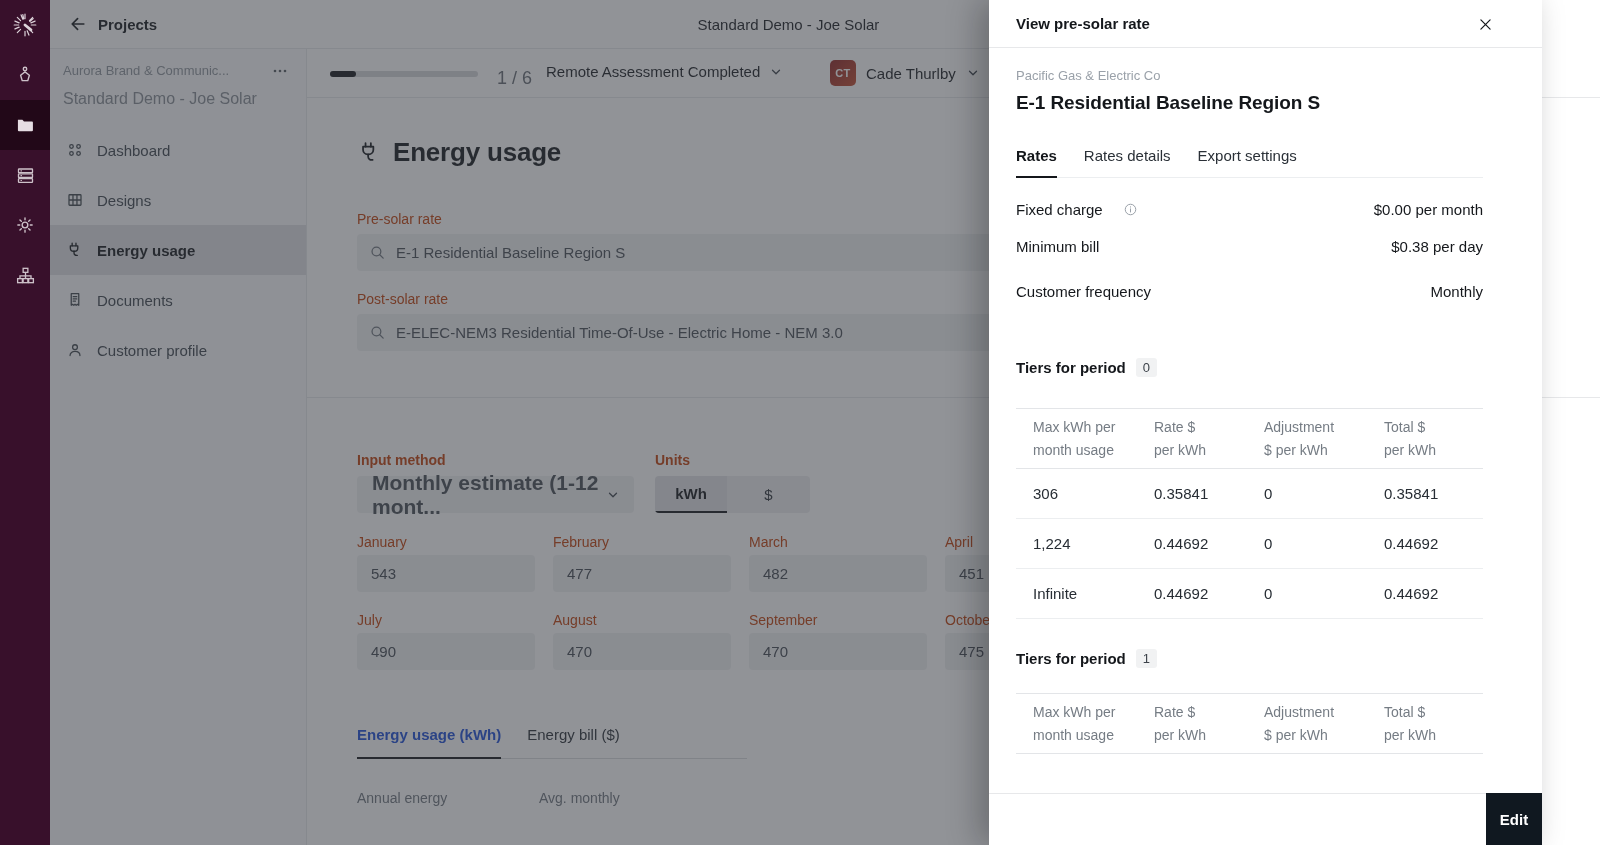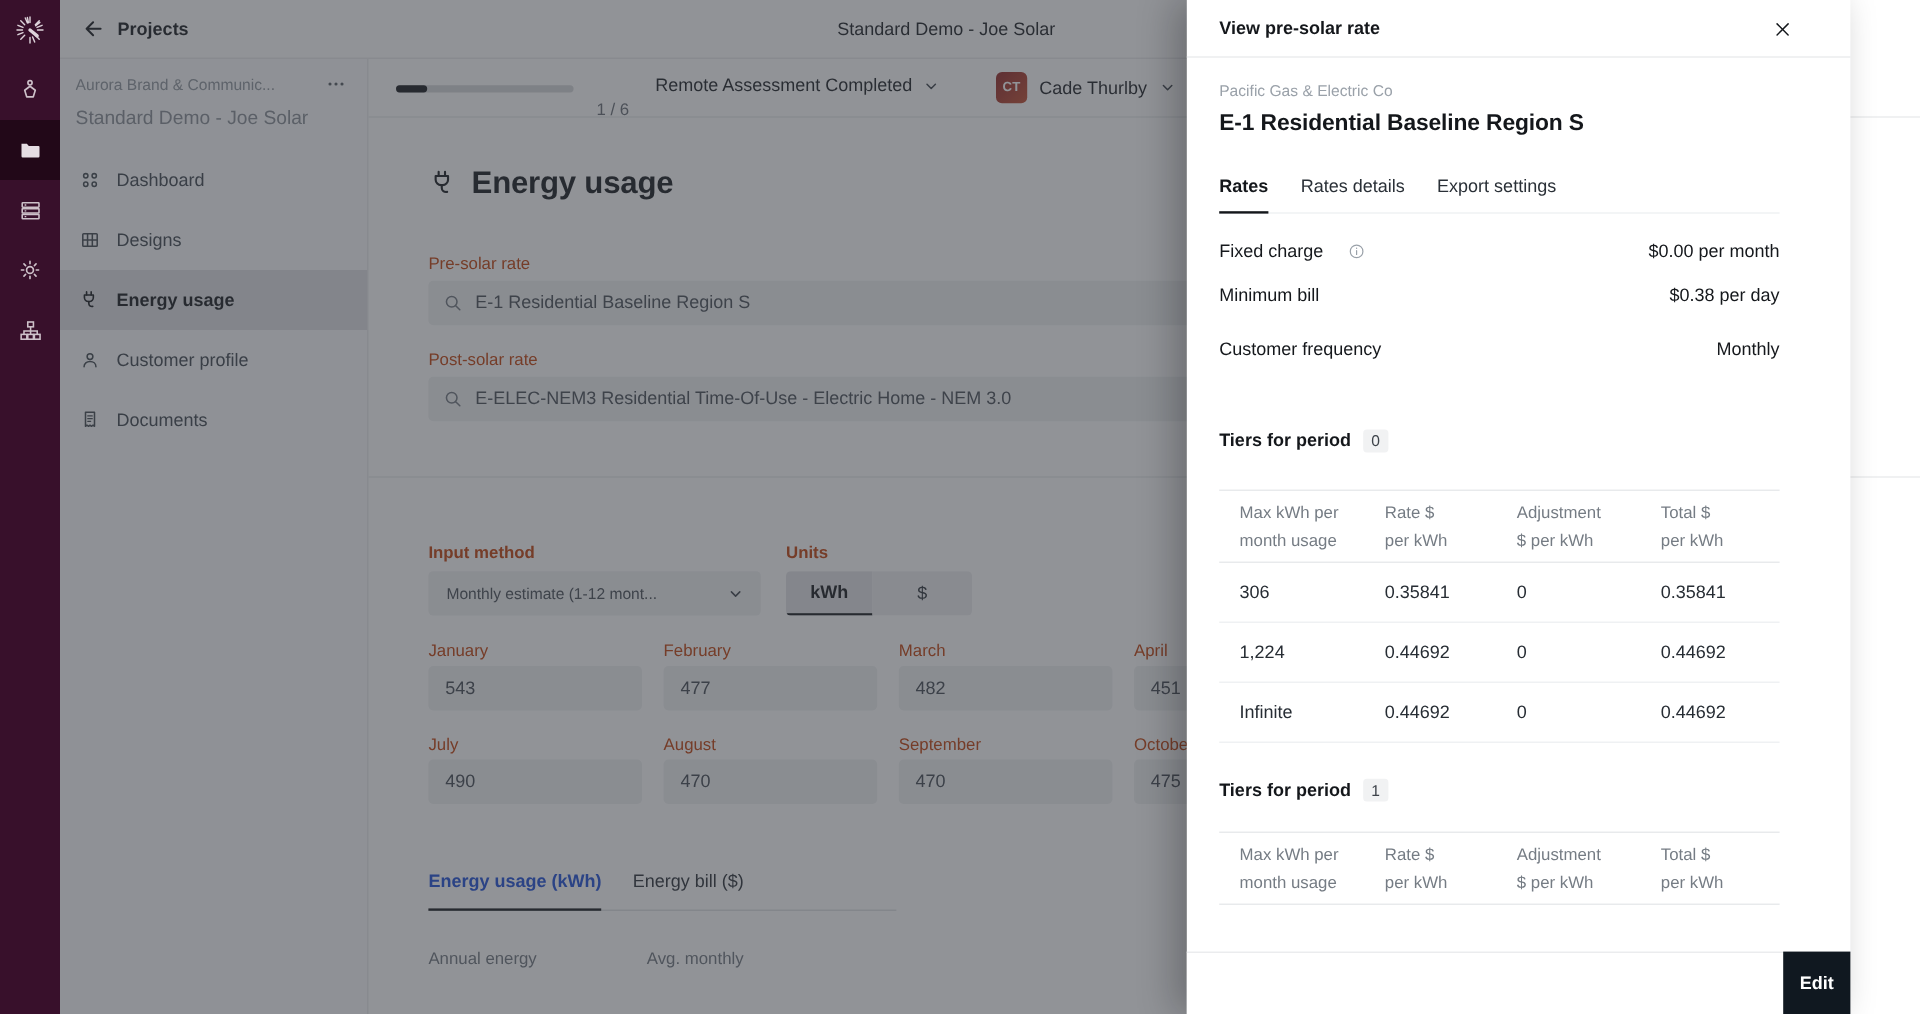--- a/index.html
+++ b/index.html
@@ -33,21 +33,21 @@
     color:#3e454e; cursor:pointer; }
   .nav-item svg { color:#41484f; flex:none; }
   .nav-item.active { background:#dfe1e4; font-weight:700; color:#15181c; }
   .nav-item.active svg { color:#15181c; }
 
   
   .toolbar { position:absolute; left:307px; top:49px; width:1293px; height:49px; background:#fff;
     border-bottom:1px solid #e7e8ea; z-index:3; }
   .progress-track { position:absolute; left:23px; top:22px; width:148px; height:6px; border-radius:3px; background:#d6d7d9; }
   .progress-fill { width:26px; height:6px; border-radius:3px; background:#15181c; }
-  .progress-label { position:absolute; left:190px; top:34px; font-size:14px; color:#666c74; }
+  .progress-label { position:absolute; left:190px; top:19px; font-size:18px; color:#666c74; }
   .status-dd { position:absolute; left:239px; top:14px; display:flex; align-items:center; gap:9px; cursor:pointer; }
   .status-dd .txt { font-size:15px; color:#1a1d22; }
   .user-dd { position:absolute; left:523px; top:11px; display:flex; align-items:center; gap:10px; cursor:pointer; }
   .avatar { width:26px; height:26px; border-radius:5px; background:linear-gradient(135deg,#8e2424,#c14b2e);
     color:#fff; font-size:11px; font-weight:700; display:flex; align-items:center; justify-content:center; letter-spacing:.3px; }
   .user-dd .txt { font-size:15px; color:#1a1d22; }
   .chev { color:#3c434b; }
 
   
   .content { position:absolute; left:307px; top:98px; width:1293px; height:747px; background:#fff;
@@ -59,21 +59,21 @@
   .search-box { margin-top:7px; width:745px; height:37px; background:#f0f1f2; border-radius:4px;
     display:flex; align-items:center; padding-left:12px; gap:10px; cursor:text; }
   .search-box .val { font-size:15px; color:#474e56; }
   .search-icon { color:#6f767e; display:flex; }
   .lab-post { margin-top:20px; }
   .content-divider { margin:46px 0 0 -50px; width:1293px; border:none; border-top:1px solid #e7e8ea; }
   .io-row { display:flex; margin-top:54px; }
   .io-col .field-label { margin-bottom:8px;font-weight:bold; }
   .dropdown { width:277px; height:37px; background:#f0f1f2; border-radius:4px; display:flex; align-items:center;
     justify-content:space-between; padding:0 14px 0 15px; cursor:pointer; }
-  .dropdown .val { font-size:13px; color:#474e56; }
+  .dropdown .val { font-size:21px; color:#474e56;font-weight:bold; }
   .units-col { margin-left:21px; }
   .toggle { display:flex; height:37px; border-radius:4px; overflow:hidden; }
   .toggle .opt { display:flex; align-items:center; justify-content:center; font-size:15px; cursor:pointer; }
   .toggle .opt.kwh { width:72px; background:#e2e3e6; font-weight:700; color:#15181c; border-bottom:2px solid #15181c; }
   .toggle .opt.usd { width:83px; background:#ededef; color:#2c3239; }
   .months { display:grid; grid-template-columns:repeat(4,178px); column-gap:18px; row-gap:0; margin-top:21px; width:790px; }
   .month .field-label { margin-bottom:5px; }
   .month { margin-bottom:20px; }
   .month input { width:178px; height:37px; background:#f0f1f2; border:none; border-radius:4px; outline:none;
     font-size:15px; color:#434a52; padding-left:14px; font-family:"Liberation Sans",sans-serif; }
@@ -215,31 +215,31 @@
       <div class="nav-item active">
         <svg width="18" height="18" viewBox="0 0 24 24" fill="none" stroke="currentColor" stroke-width="1.8">
           <path d="M8.2 3v3.4M13.3 3v3.4" stroke-linecap="round"></path>
           <path d="M5.8 6.4h9.9v2.9a4.4 4.4 0 0 1-4.4 4.4h-1.1a4.4 4.4 0 0 1-4.4-4.4V6.4z" stroke-linejoin="round"></path>
           <path d="M10.7 13.7v2.2c0 2.3 1.8 3.6 4.3 3.2" stroke-linecap="round"></path>
         </svg>
         <span>Energy usage</span>
       </div>
       <div class="nav-item">
         <svg width="18" height="18" viewBox="0 0 24 24" fill="none" stroke="currentColor" stroke-width="1.7">
+          <path d="M7 3.5h10V19l-1.7-1.2L13.6 19l-1.6-1.2L10.4 19l-1.7-1.2L7 19V3.5z" stroke-linejoin="round"></path>
+          <path d="M9.5 7.5h5M9.5 10.5h5M9.5 13.5h3.2" stroke-linecap="round" stroke-width="1.4"></path>
+        </svg>
+        <span>Documents</span>
+      </div>
+      <div class="nav-item">
+        <svg width="18" height="18" viewBox="0 0 24 24" fill="none" stroke="currentColor" stroke-width="1.7">
           <circle cx="12" cy="8.2" r="3.2"></circle>
             <path d="M5.4 19.4c0-3.6 3-5.7 6.6-5.7s6.6 2.1 6.6 5.7" stroke-linecap="round"></path>
         </svg>
         <span>Customer profile</span>
-      </div>
-      <div class="nav-item">
-        <svg width="18" height="18" viewBox="0 0 24 24" fill="none" stroke="currentColor" stroke-width="1.7">
-          <path d="M7 3.5h10V19l-1.7-1.2L13.6 19l-1.6-1.2L10.4 19l-1.7-1.2L7 19V3.5z" stroke-linejoin="round"></path>
-          <path d="M9.5 7.5h5M9.5 10.5h5M9.5 13.5h3.2" stroke-linecap="round" stroke-width="1.4"></path>
-        </svg>
-        <span>Documents</span>
       </div>
     </nav>
   </aside>
 
   <div class="toolbar">
     <div class="progress-track">
         <div class="progress-fill"></div>
       </div>
     <div class="progress-label">1 / 6</div>
     <div class="status-dd">

